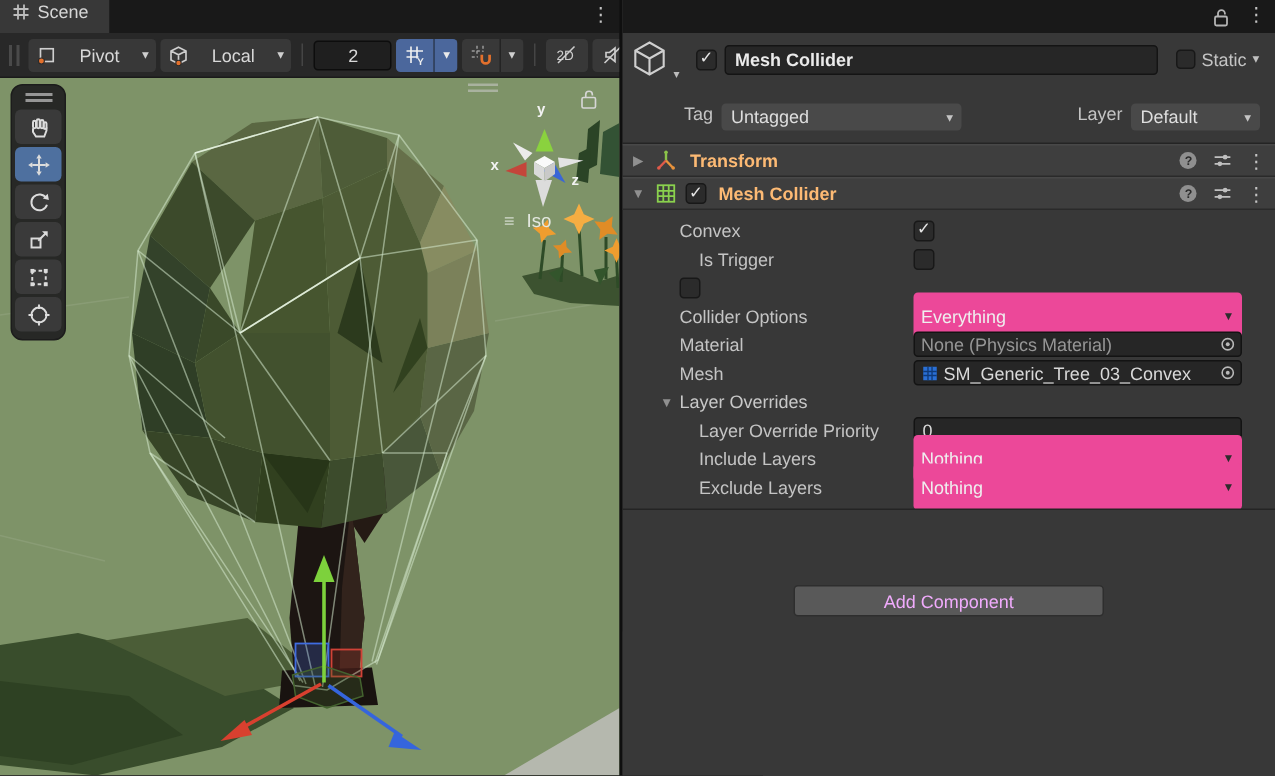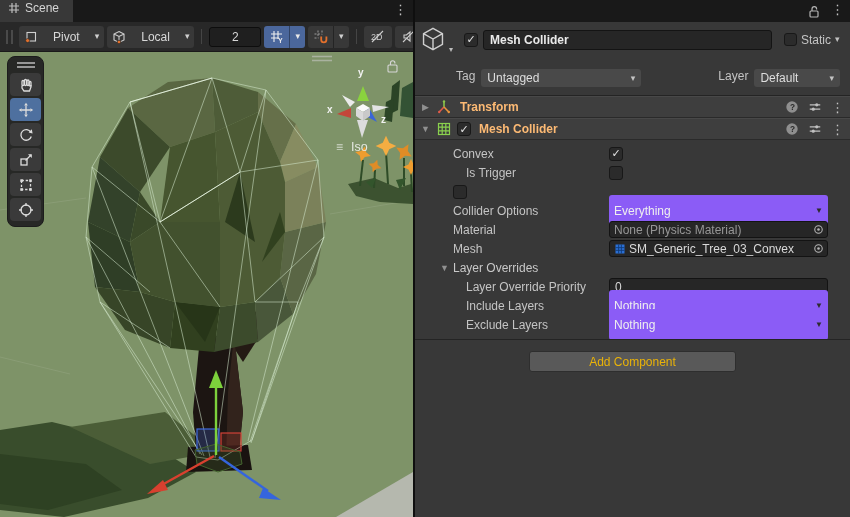--- a/index.html
+++ b/index.html
@@ -95,41 +95,41 @@
   .fold { width:11px; font-size:9px; color:#909090; text-align:center; flex:none; }
   .chead .title { font-weight:bold; color:#fdba74; margin-left:3px; flex:1; }
   .chead-icons { display:flex; align-items:center; gap:9px; color:#b0b0b0; }
 
   .props { padding:4px 16px 5px; flex:none; }
   .prow { height:19px; display:flex; align-items:center; padding-left:22px; }
   .plabel { width:156px; flex:none; color:#c4c4c4; white-space:nowrap; overflow:hidden; }
   .plabel.ind { padding-left:13px; }
   .pval { flex:1; margin-right:6px; display:flex; align-items:center; min-width:0; }
   .dropdown {
-    height:31px; flex:1; background:#8b5cf6; border-radius:3px; display:flex; align-items:center;
+    height:31px; flex:1; background:#ec4899; border-radius:3px; display:flex; align-items:center;
     padding:0 5px; color:#efefef;
   }
   .dropdown .popup-arr { margin-left:auto; font-size:8px; color:#2d2d2d; }
   .objfield {
     height:17px; flex:1; background:#262626; border:1px solid #131313; border-radius:3px;
     display:flex; align-items:center; padding-left:4px; color:#969696; min-width:0;
   }
   .objfield .obj-text { overflow:hidden; white-space:nowrap; }
   .objfield.filled { color:#d9d9d9; }
   .objfield .picker { margin-left:auto; width:18px; height:100%; display:flex; align-items:center; justify-content:center; flex:none; }
   .txt-input {
     height:17px; flex:1; background:#262626; border:1px solid #131313; border-radius:3px;
     color:#d8d8d8; padding:0 5px; font-size:12px; font-family:inherit; min-width:0;
   }
   .foldrow { height:19px; display:flex; align-items:center; padding-left:8px; gap:3px; color:#c8c8c8; }
   .sep2 { height:1px; background:#242424; flex:none; }
   .addrow { padding:11px 0 10px; display:flex; justify-content:center; flex:none; }
   .addbtn {
     width:207px; height:21px; background:#595959; border:1px solid #2e2e2e; border-radius:3px;
-    color:#eab308; font-size:12px; font-family:inherit;
+    color:#f0abfc; font-size:12px; font-family:inherit;margin-top:39px;
   }
   .inspector .fill { flex:1; background:#383838; }
   .icon12 { flex:none; display:block; }
 </style>
 </head>
 <body>
 
 <div class="scene-panel">
   <div class="tabbar">
     <div class="tab">

